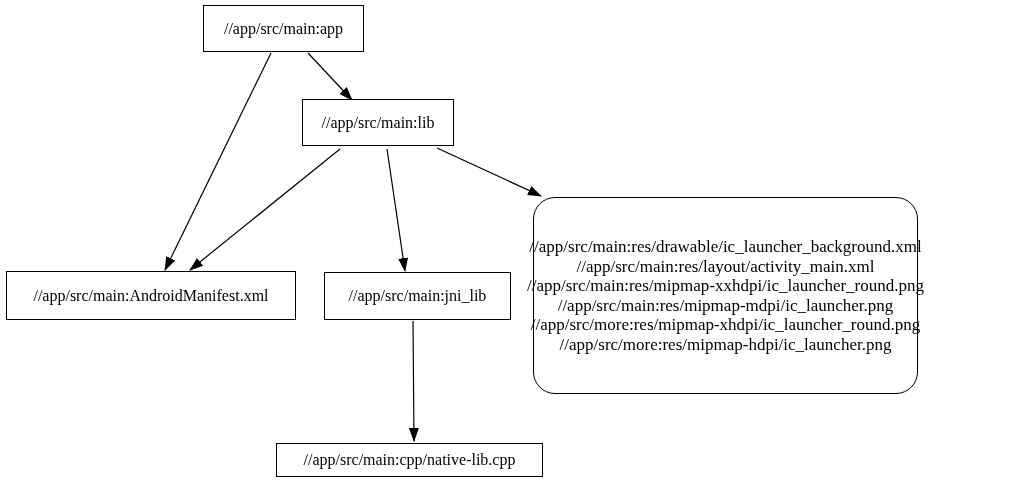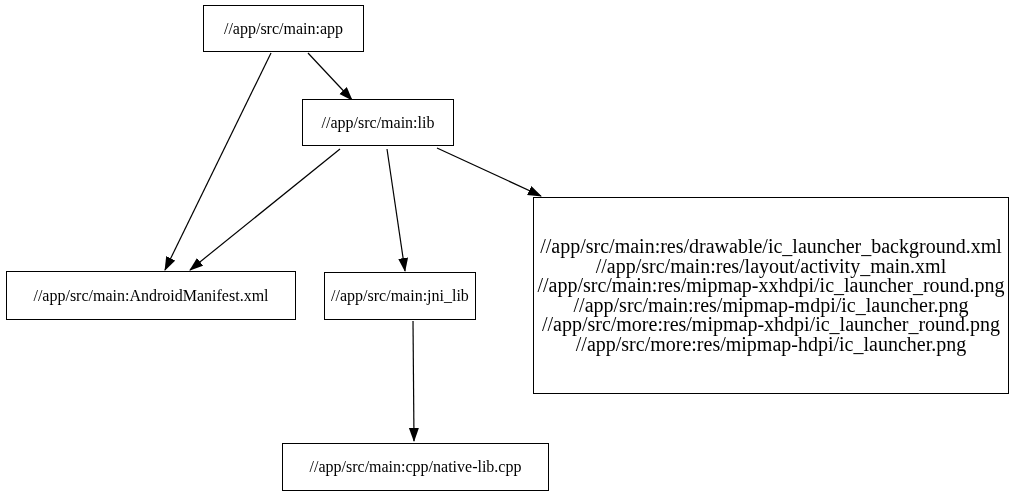--- a/index.html
+++ b/index.html
@@ -36,28 +36,29 @@
     display: flex;
     align-items: center;
     justify-content: center;
     font-size: 16px;
     white-space: nowrap;
     text-align: left;
   }
   .node-app      { left: 203px; top: 5px;   width: 161px; height: 47px; }
   .node-lib      { left: 302px; top: 99px; width: 152px; height: 47px; }
   .node-manifest { left: 6px;   top: 271px; width: 290px; height: 49px; }
-  .node-jni      { left: 324px; top: 272px; width: 152px; height: 48px; }
-  .node-native   { left: 282px; top: 443px; width: 267px; height: 48px; }
+  .node-jni      { left: 324px; top: 272px; width: 187px; height: 48px; }
+  .node-native   { left: 276px; top: 443px; width: 267px; height: 34px; }
   .node-resources {
-    left: 533px; top: 197px; width: 476px; height: 197px;
+    left: 533px; top: 197px; width: 385px; height: 197px;
     flex-direction: column;
     justify-content: center;
     line-height: 19.5px;
-    font-size: 20px;
+    font-size: 17px;
+    border-radius: 22px;
   }
   .resource-line {
     white-space: nowrap;
   }
 </style>
 </head>
 <body>
 
 <div class="canvas">
 

